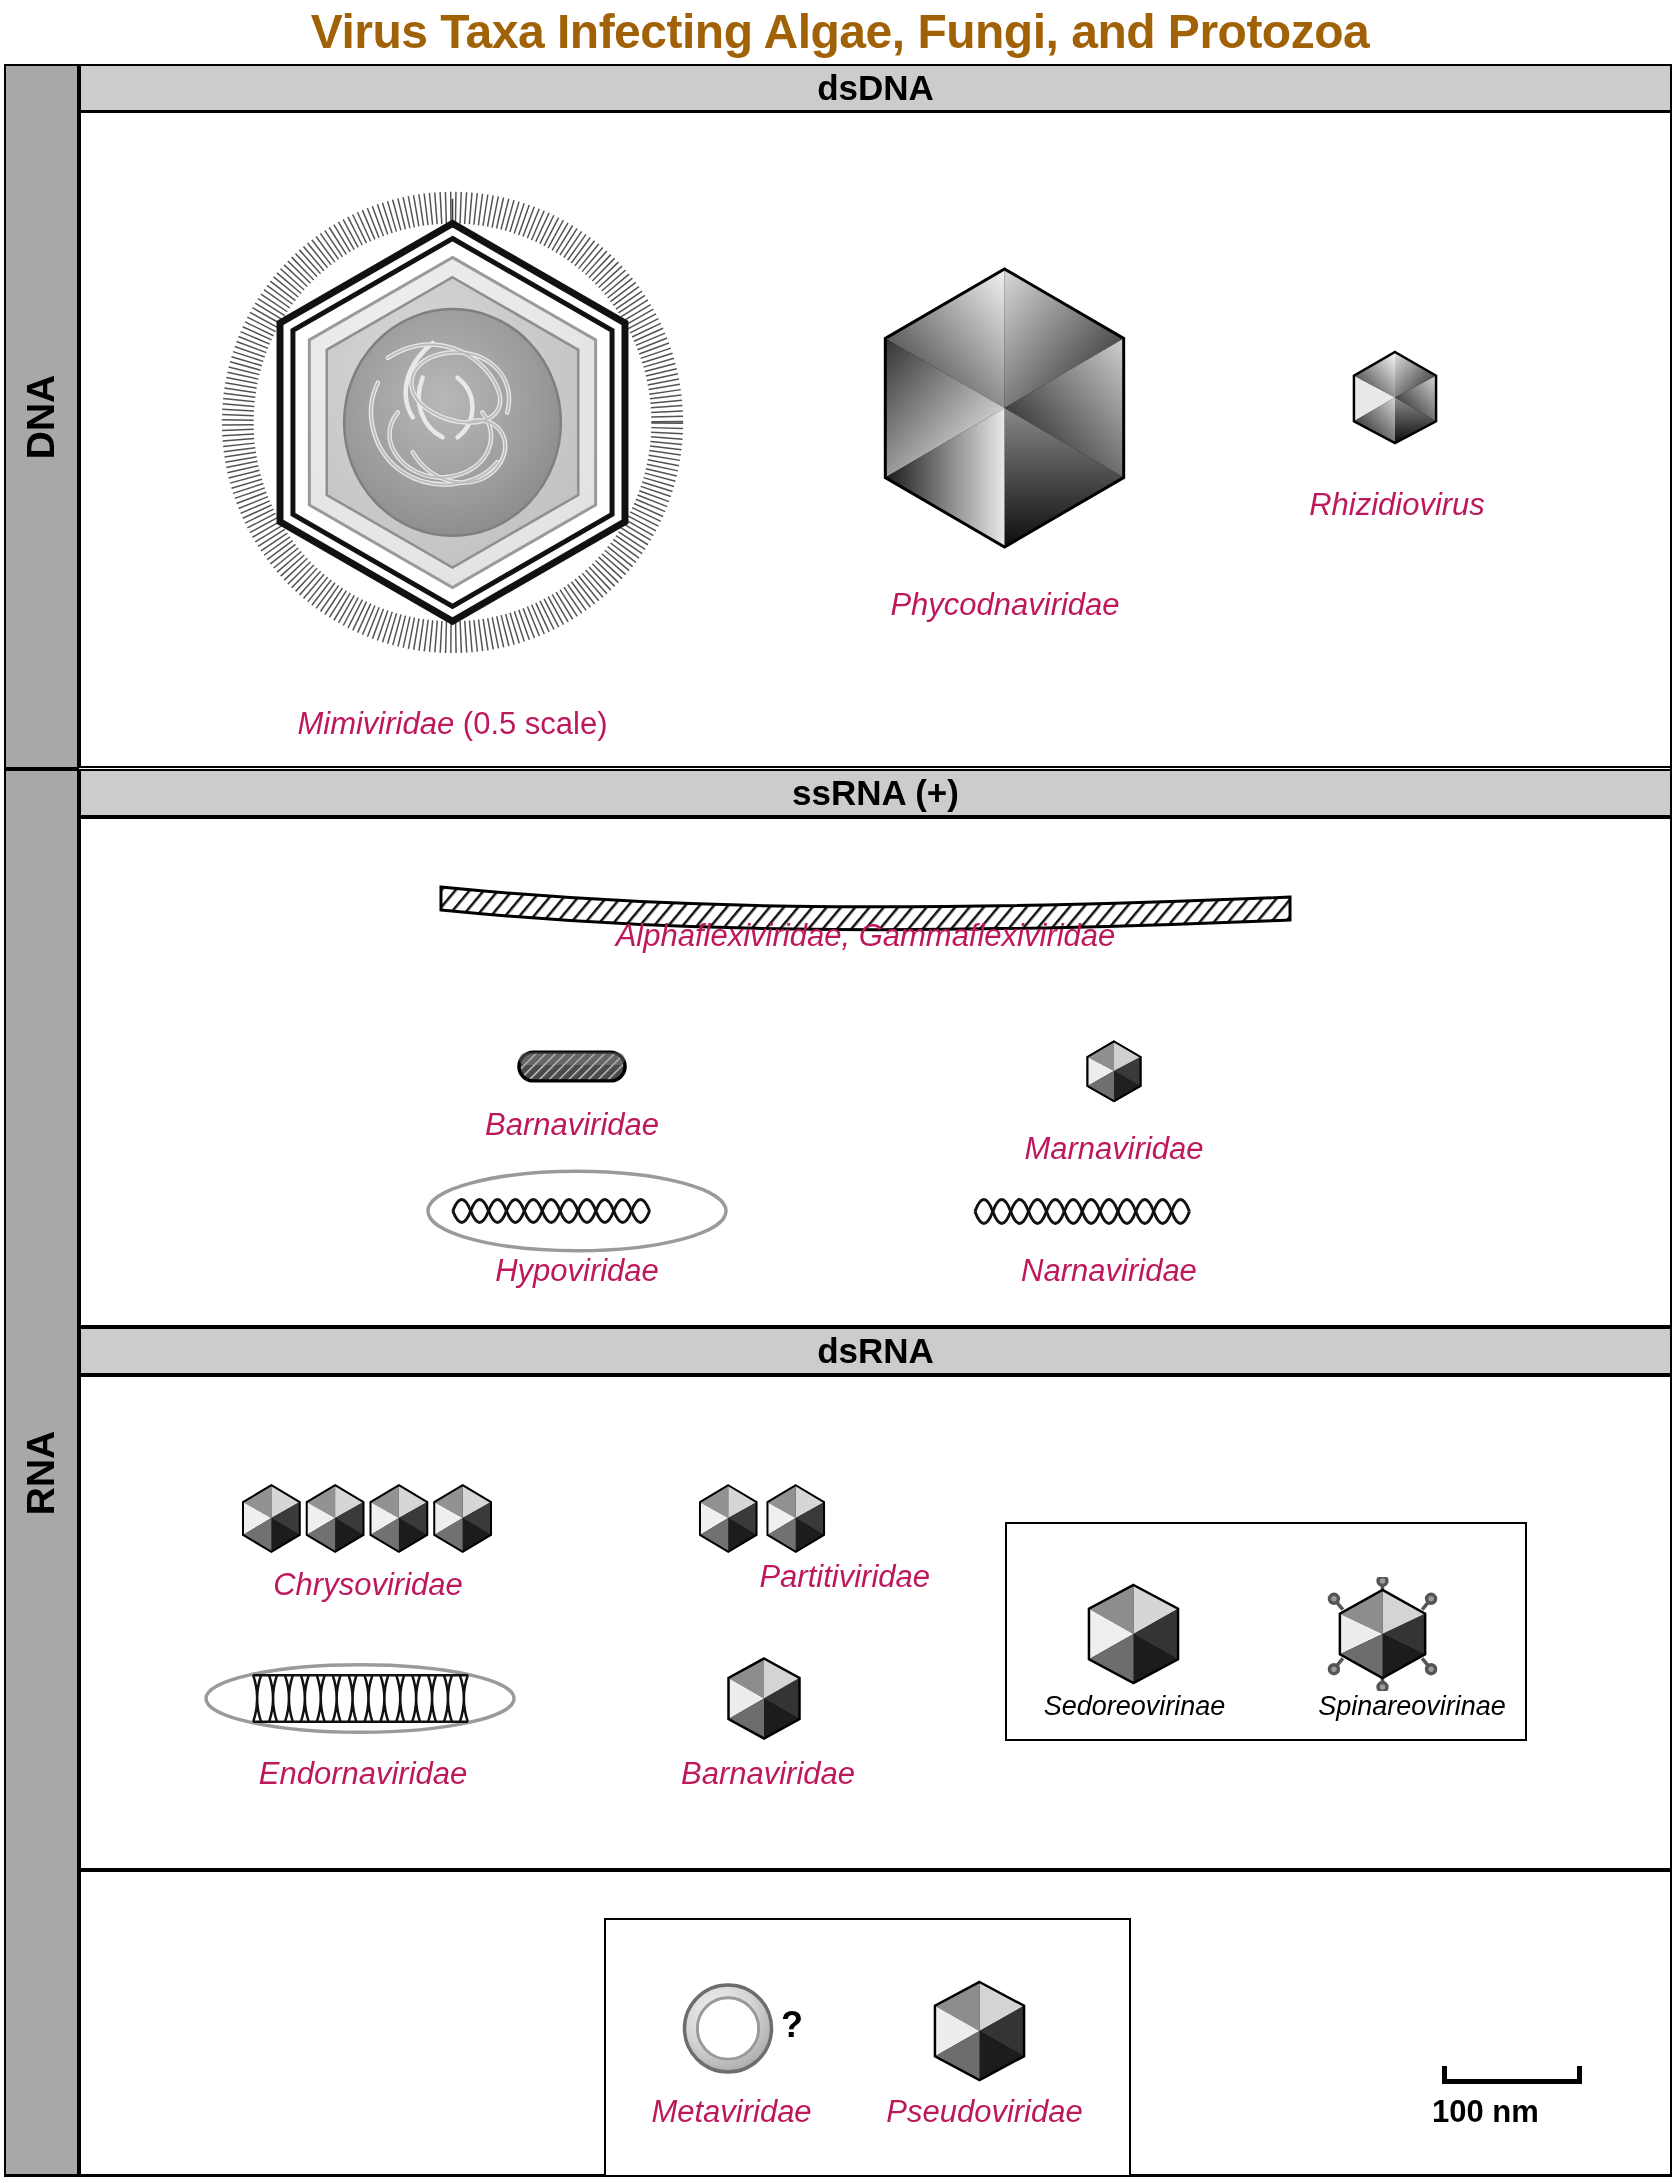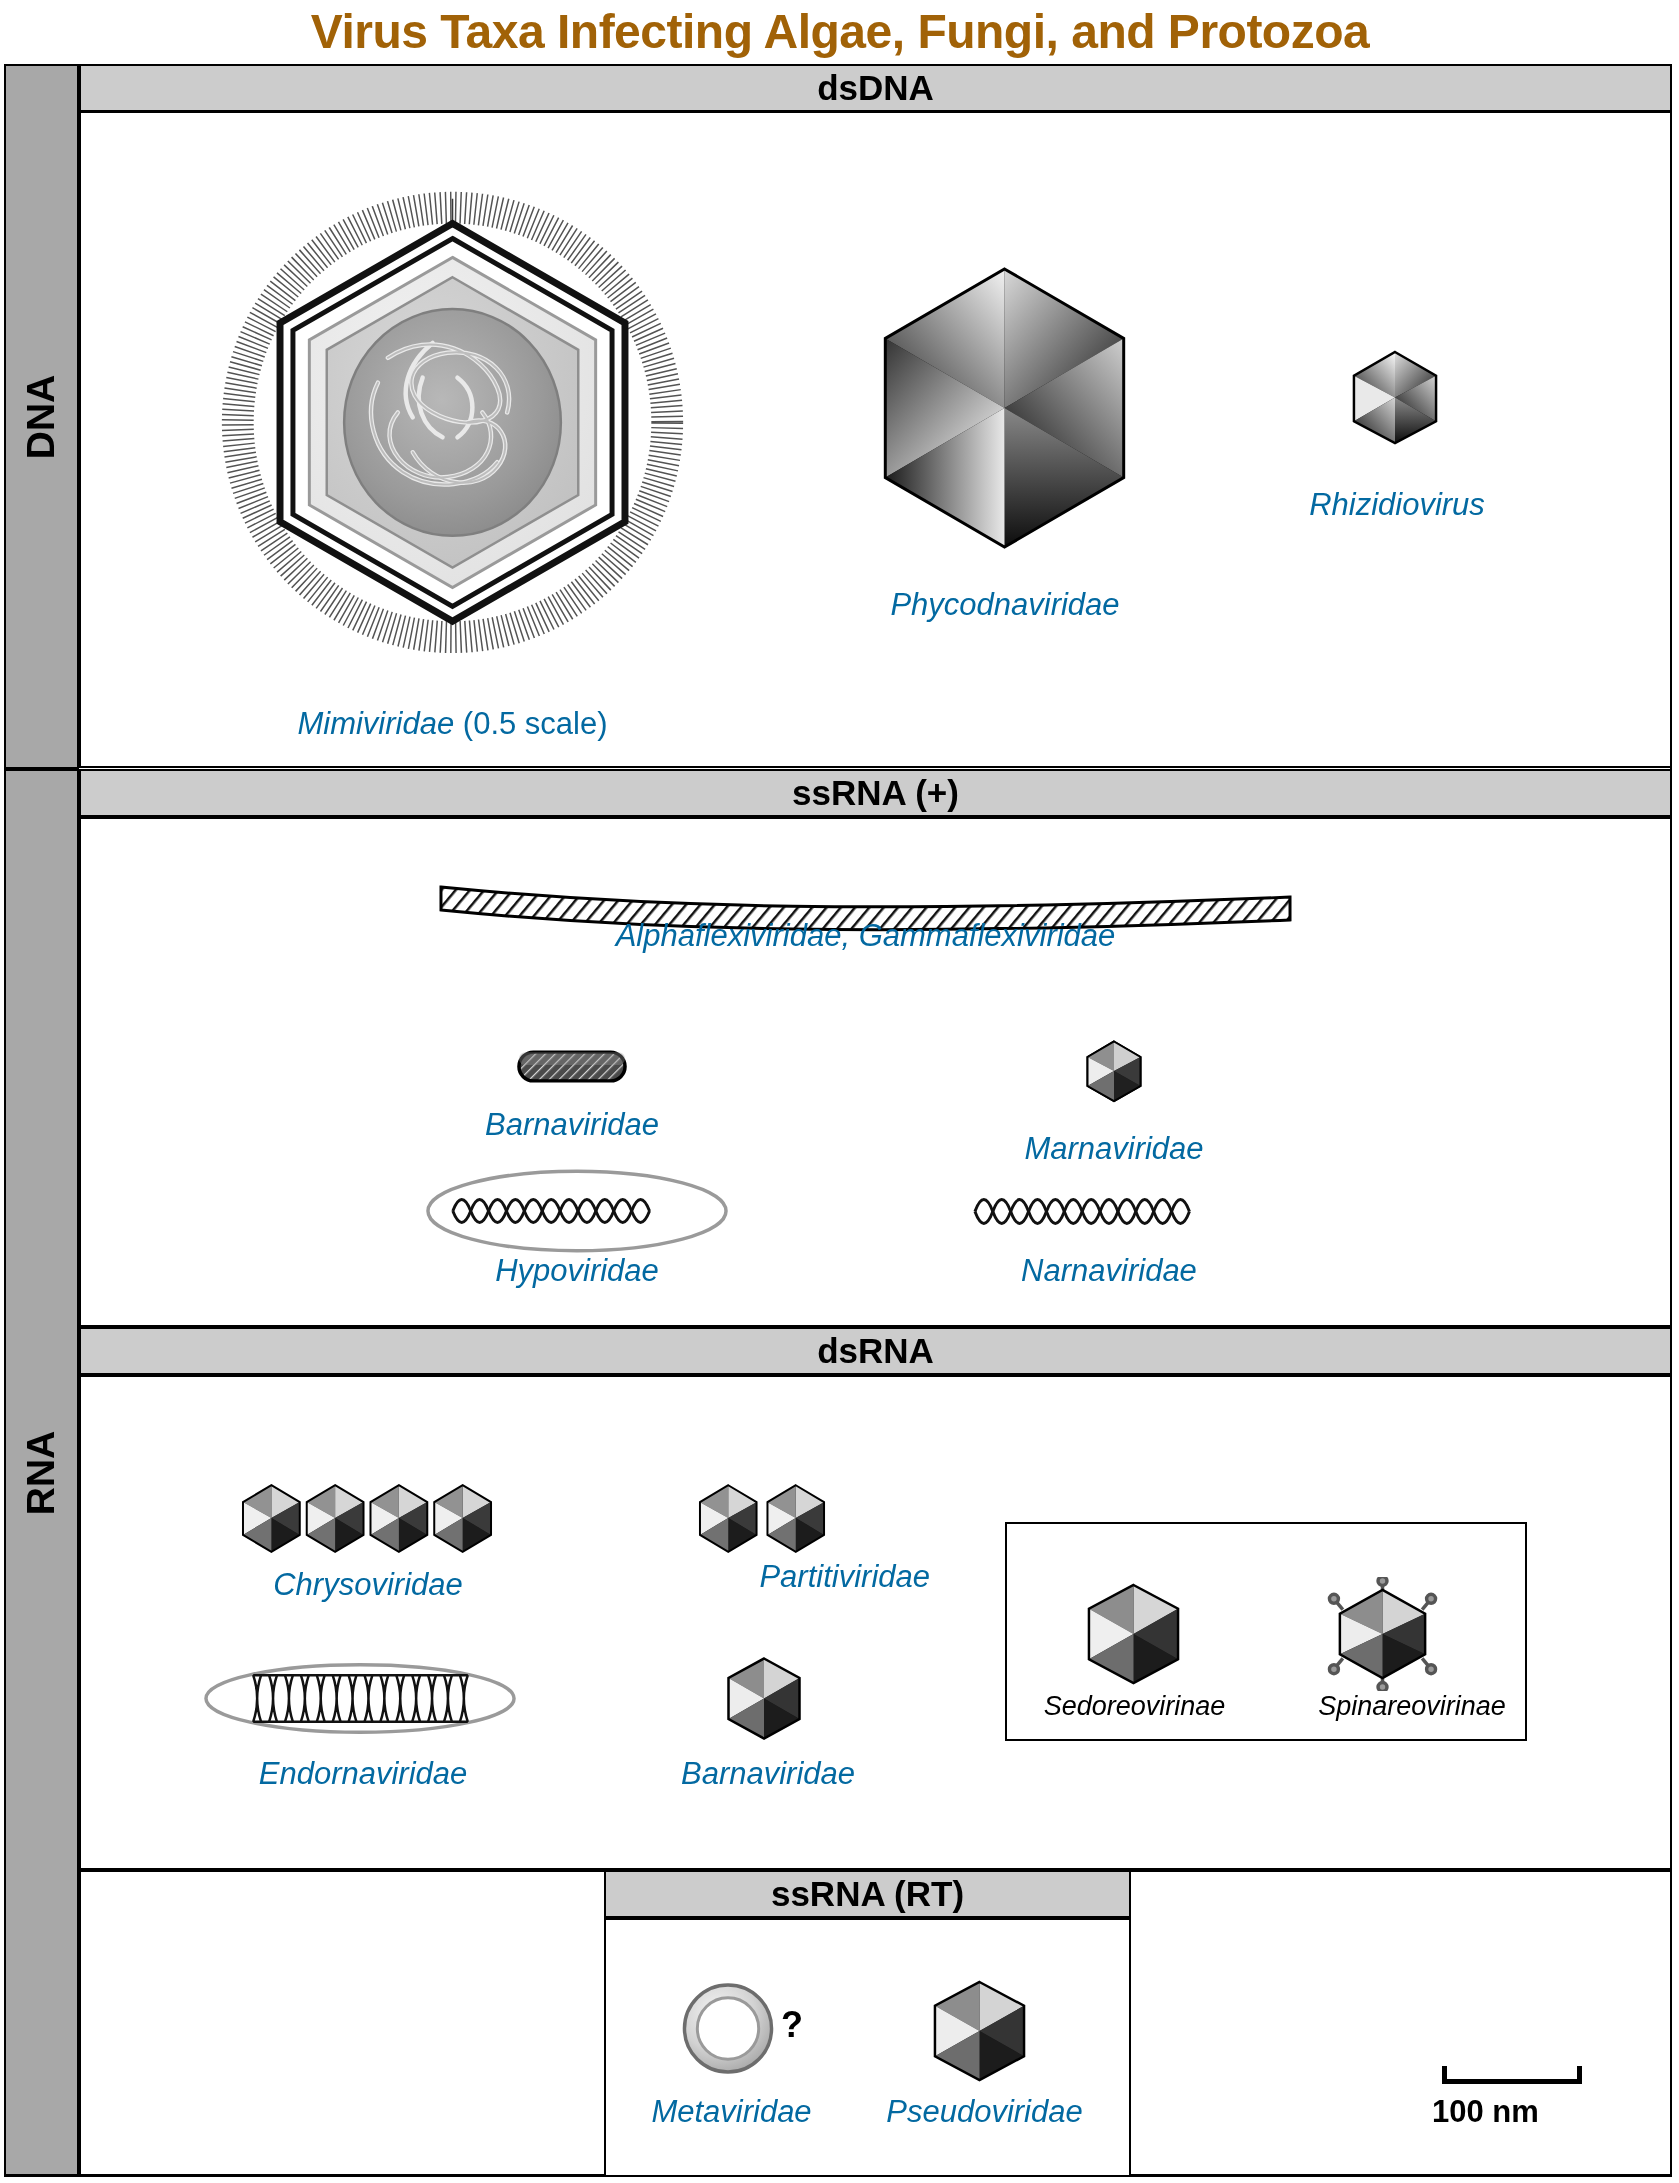--- a/index.html
+++ b/index.html
@@ -94,21 +94,21 @@
   #panel-dsrna   { left: 79px;  top: 1375px; width: 1593px; height: 495px; }
   #panel-bottom  { left: 79px;  top: 1870px; width: 1593px; height: 306px; }
   #panel-ssrnart { left: 604px; top: 1918px; width: 527px; height: 259px; }
 
   
   .caption {
     position: absolute;
     text-align: center;
     font-size: 31px;
     font-style: italic;
-    color: #0369a1;
+    color: #be185d;
     white-space: nowrap;
   }
   .caption .plain { font-style: normal; }
 
   .caption-sm {
     position: absolute;
     text-align: center;
     font-size: 27px;
     font-style: italic;
     color: #000;
@@ -166,23 +166,20 @@
   <div class="panel" id="panel-ssrnart"></div>
 
   <div class="section-bar" id="bar-ssrnap">
     <span>ssRNA (+)</span>
   </div>
   <div class="section-bar" id="bar-dsdna">
     <span>dsDNA</span>
   </div>
   <div class="section-bar" id="bar-dsrna">
     <span>dsRNA</span>
-  </div>
-  <div class="section-bar" id="bar-ssrnart">
-    <span>ssRNA (RT)</span>
   </div>
 
   <div class="icon" style="left:199px; top:144px; width:507px; height:527px;">
     <svg viewBox="0 0 1020 1060" width="507" height="527">
       <defs>
         <radialGradient id="mimiCore" cx="45%" cy="40%" r="65%">
           <stop offset="0%" stop-color="#b8b8b8"></stop>
           <stop offset="70%" stop-color="#9a9a9a"></stop>
           <stop offset="100%" stop-color="#8a8a8a"></stop>
         </radialGradient>

